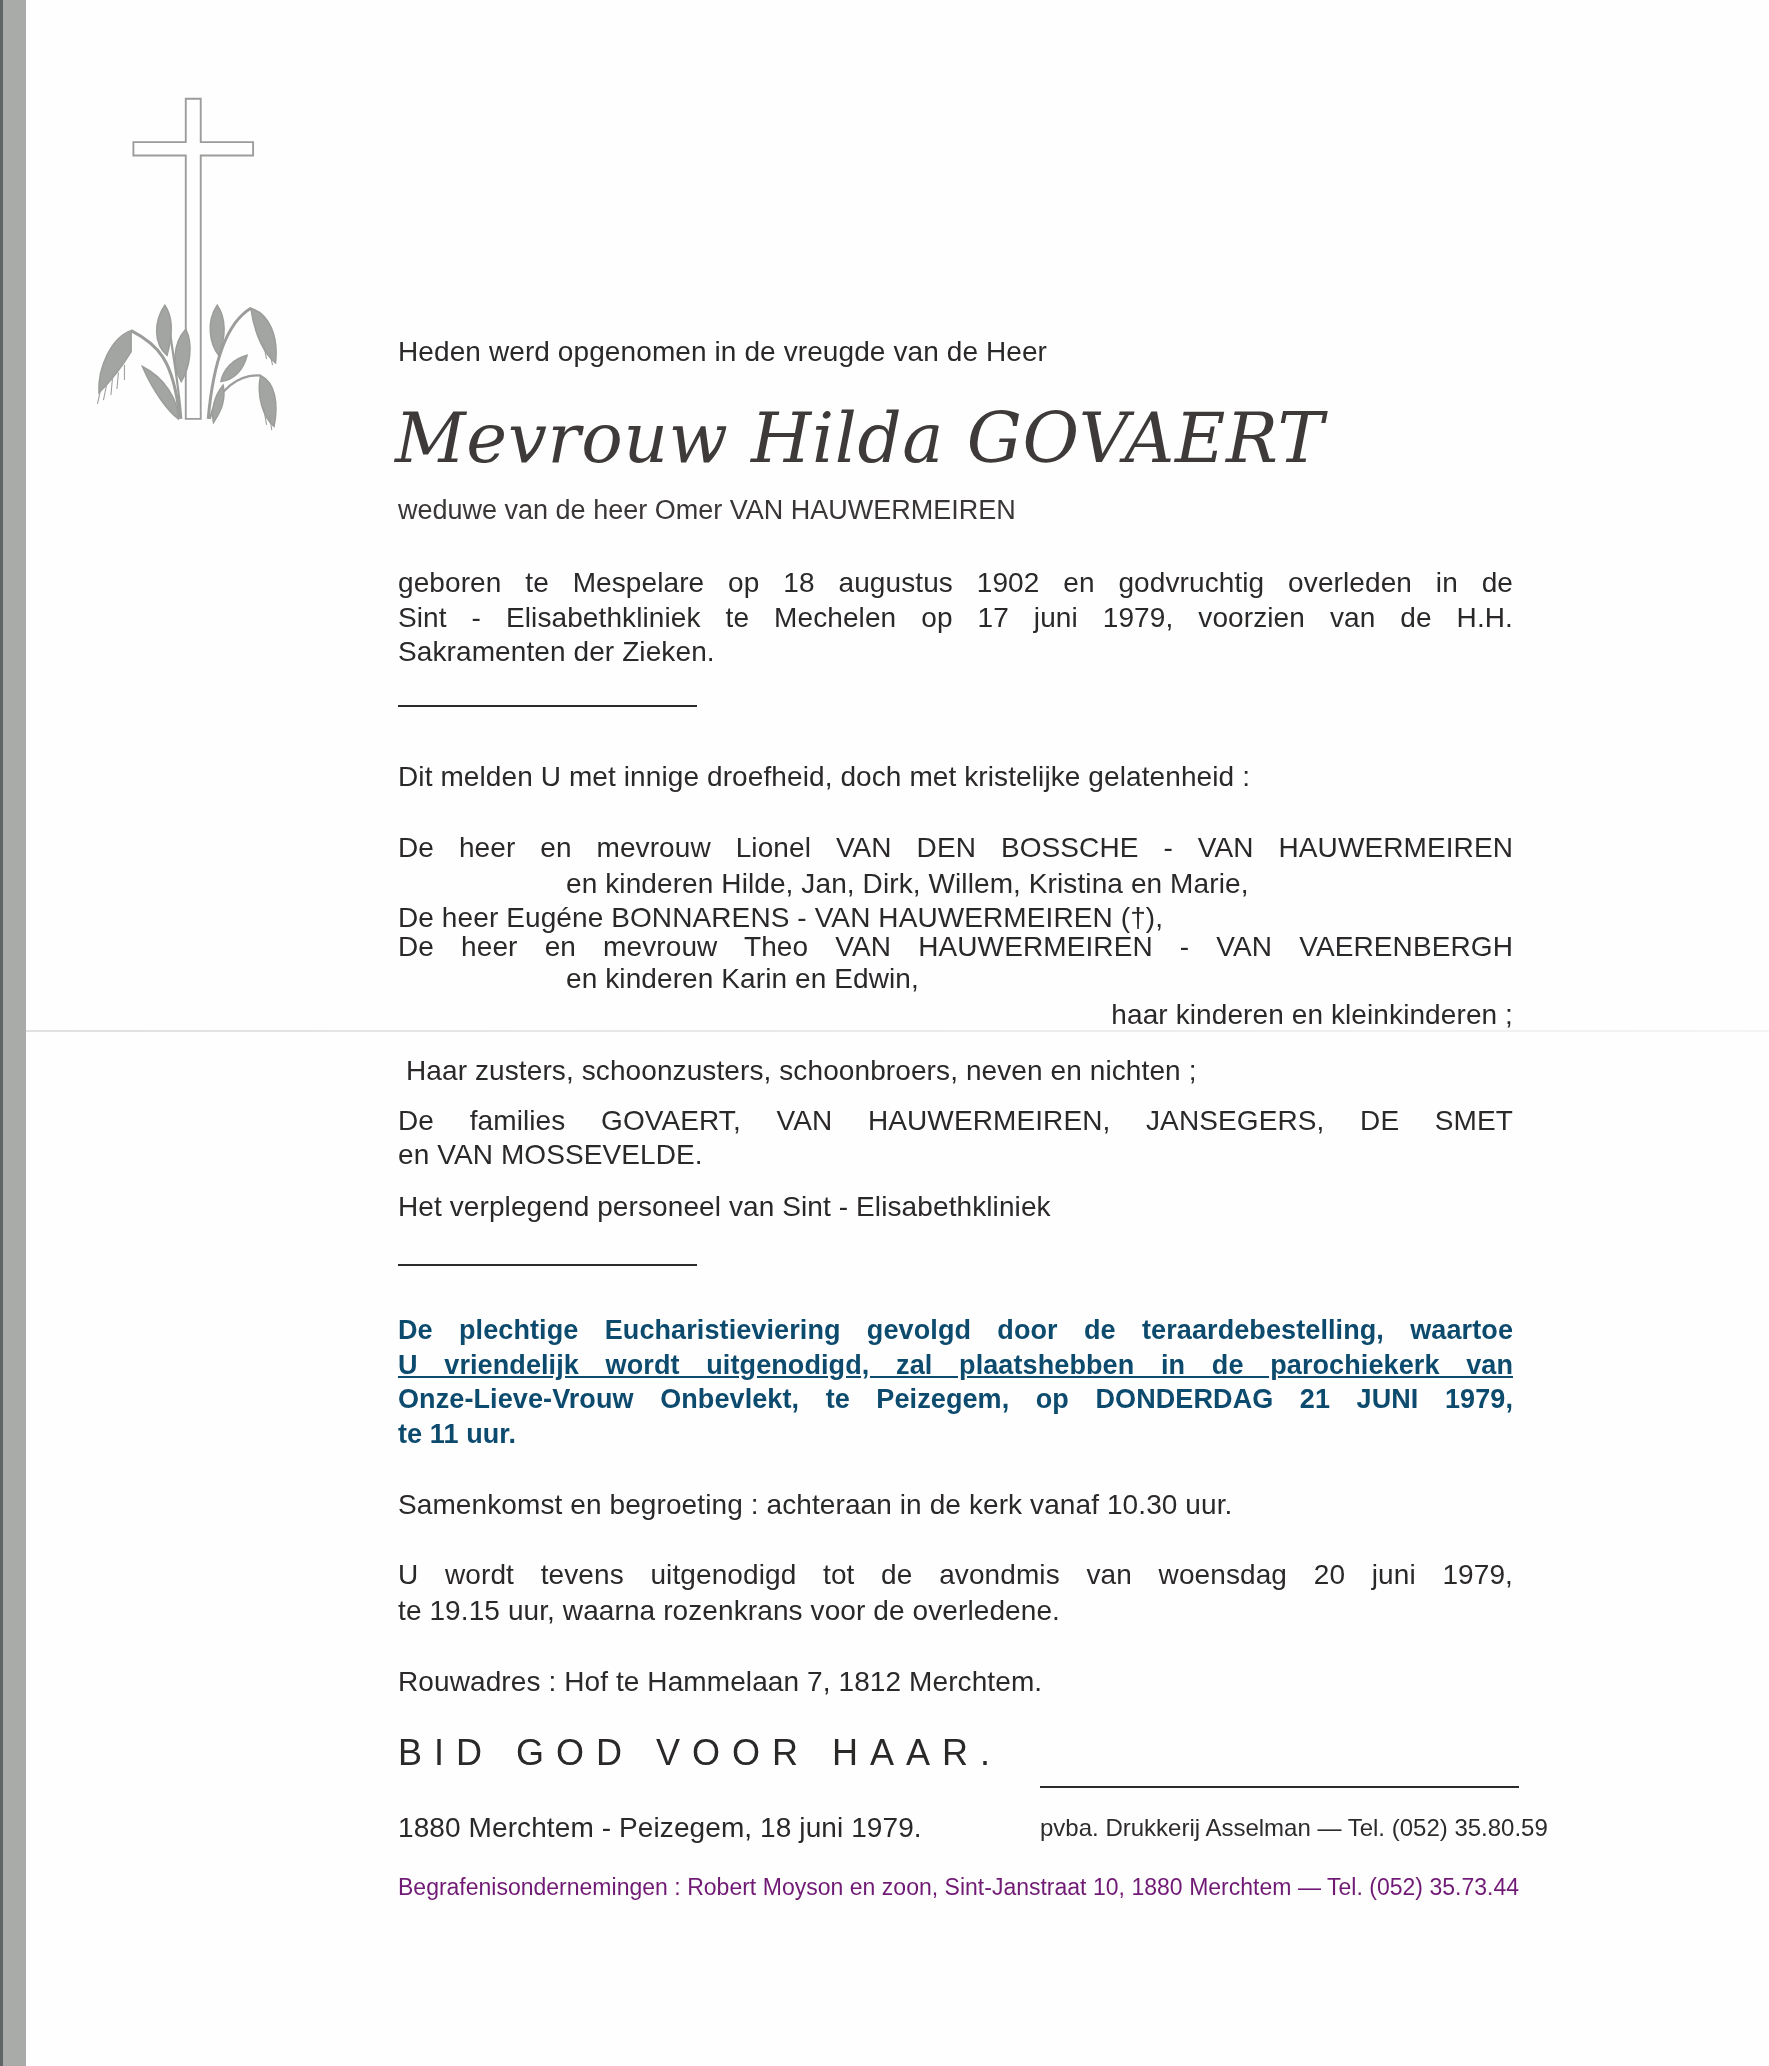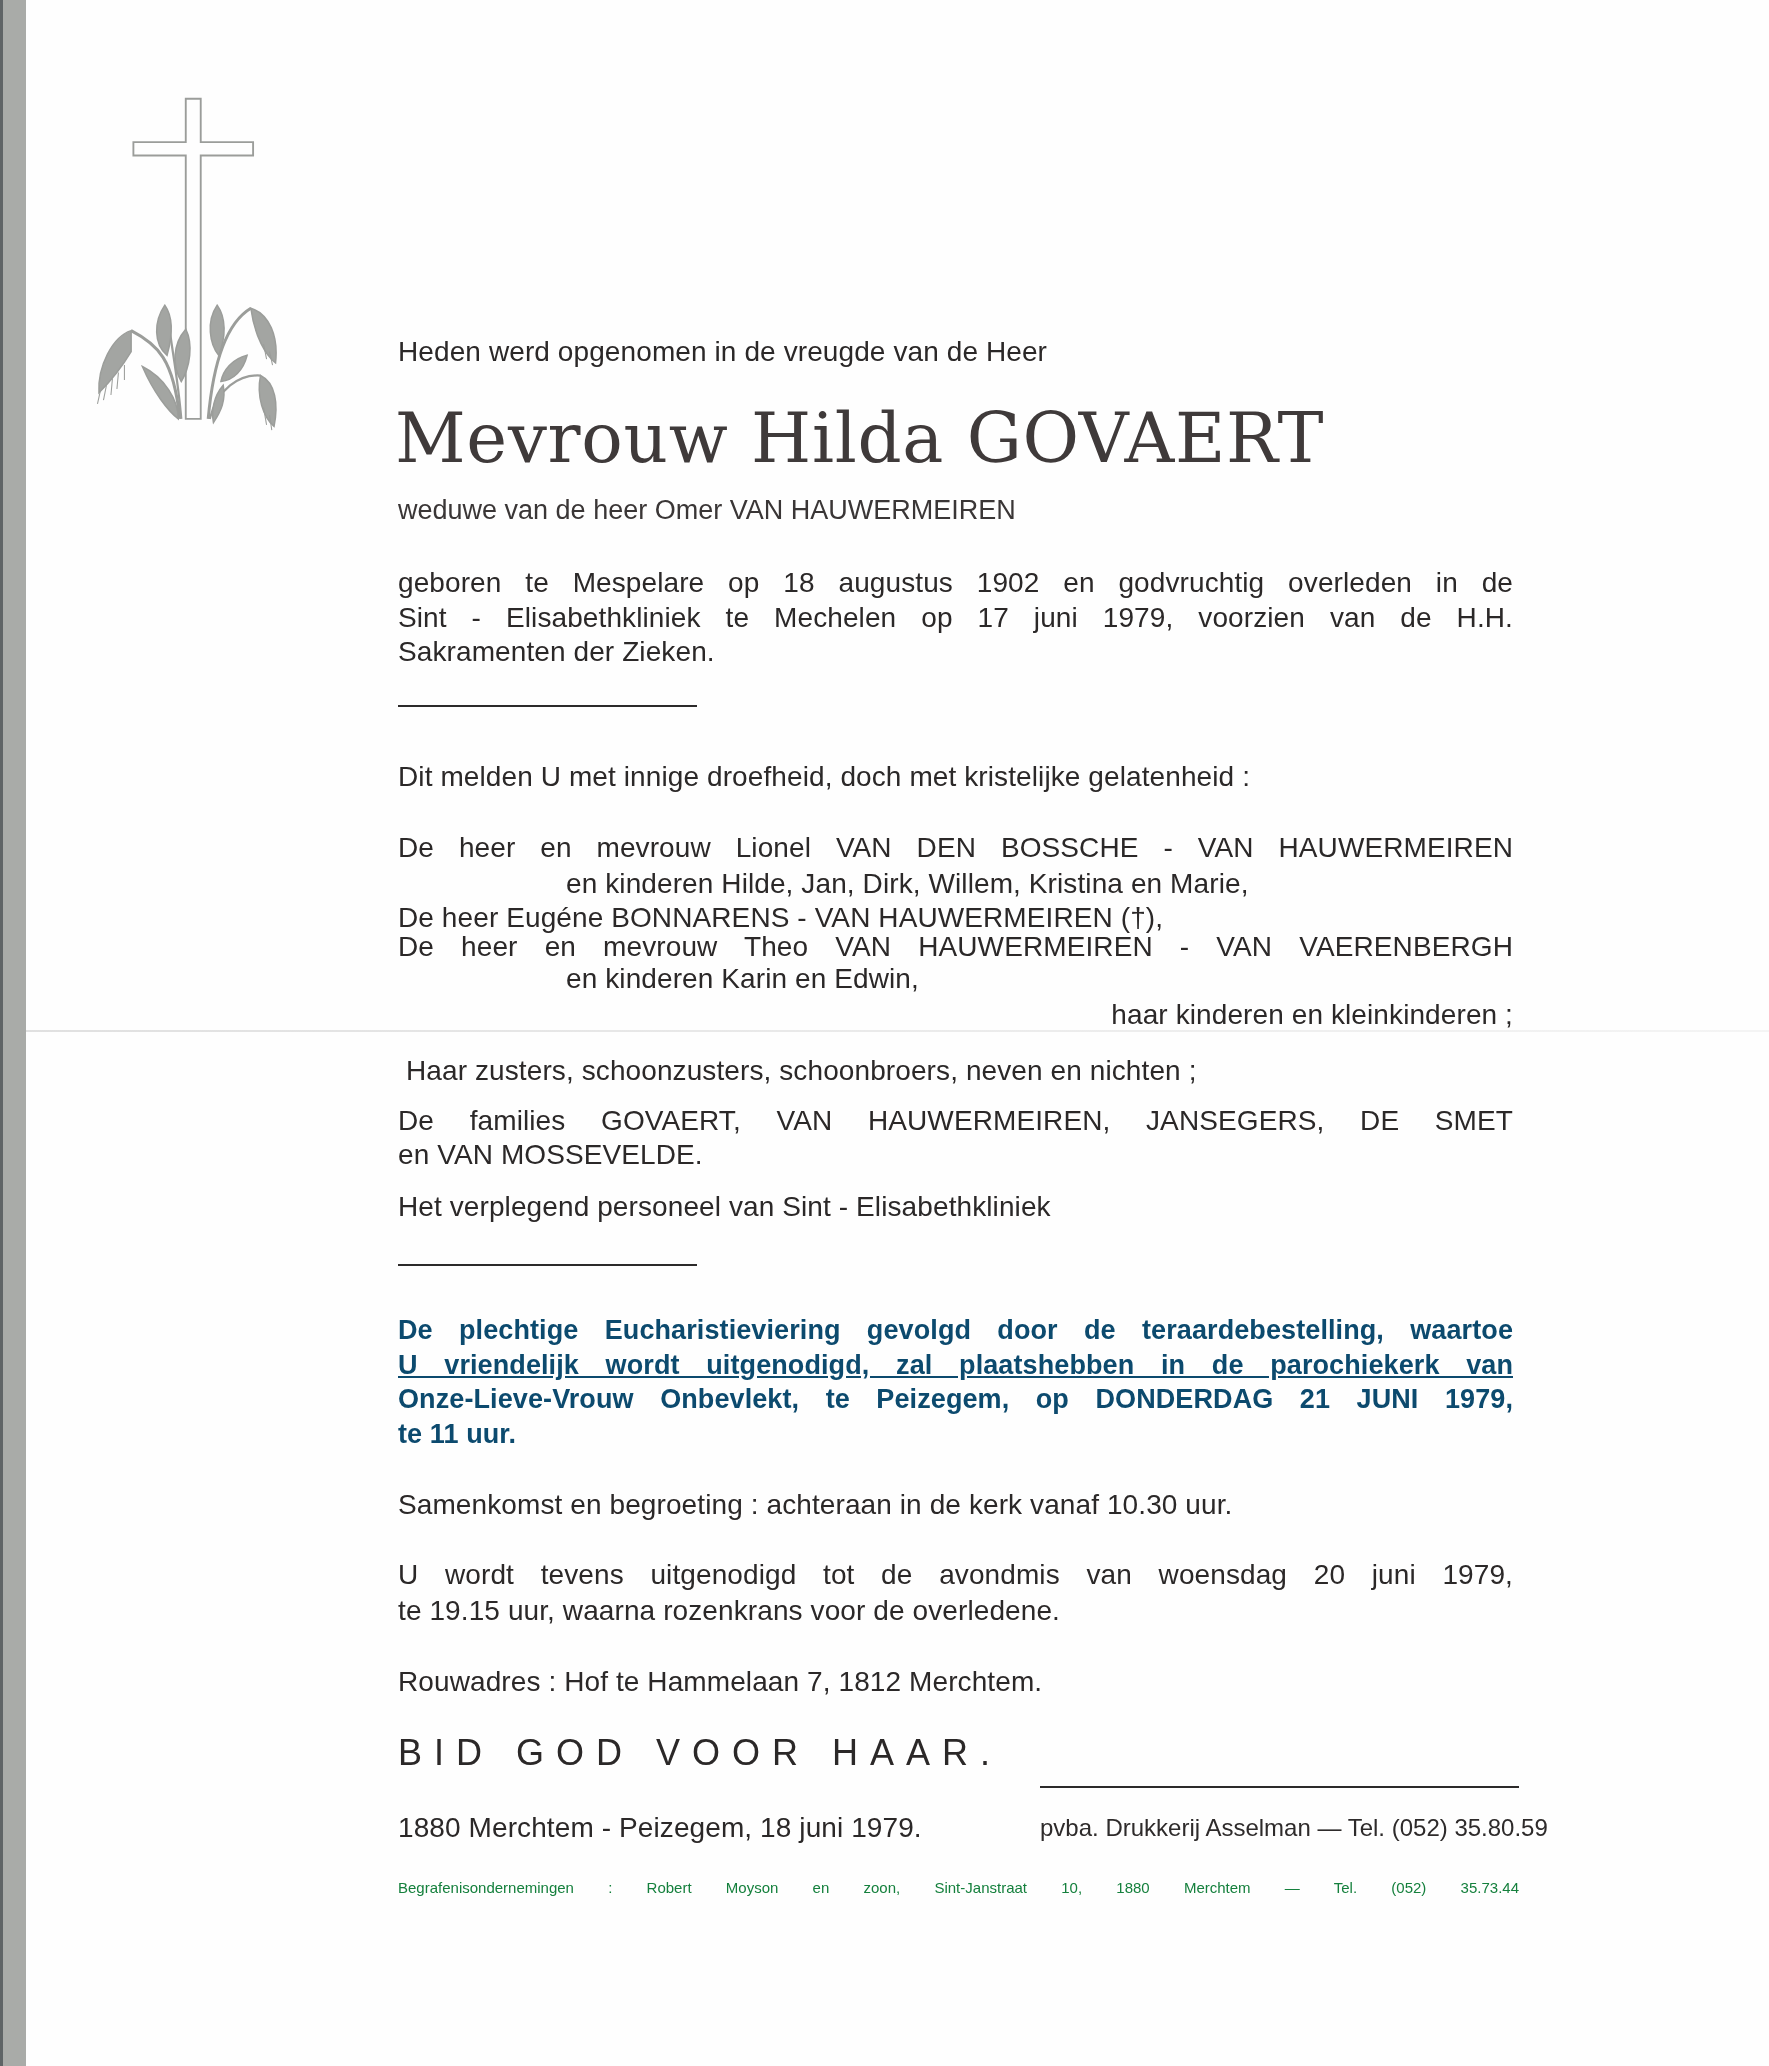--- a/index.html
+++ b/index.html
@@ -37,43 +37,44 @@
   .indent { left: 566px; }
   .right-align { left: auto; right: 257px; }
 
   .title {
     position: absolute; left: 395px; top: 397px;
     font-family: "DejaVu Serif", serif;
     font-size: 69px; line-height: 82px;
     color: #3f3a3a;
     letter-spacing: 0.7px;
     white-space: nowrap;
+    font-style: italic;
   }
   .subtitle {
     position: absolute; left: 398px; top: 494px;
     font-weight: normal; font-size: 27px; line-height: 33px;
     color: #3a3636; white-space: nowrap;
   }
   .divider { position: absolute; left: 398px; width: 299px; height: 2.2px; background: #2c2a2a; }
 
   .bold-para { font-weight: bold; font-size: 27px; color: #0c4a6e; }
   .spaced { letter-spacing: 12px; font-size: 36px; }
 
   .footer-rule { position: absolute; left: 1040px; top: 1786px; width: 479px; height: 2.2px; background:#2c2a2a; }
   .printer {
     position: absolute; left: 1040px; top: 1815px; width: 479px;
     font-size: 24px; line-height: 25.4px; 
     text-align: justify; text-align-last: justify; white-space: nowrap;
     color:#2e2b2b;
   }
   .funeral {
     position: absolute; left: 398px; top: 1875px; width: 1121px;
-    font-size: 15px; line-height: 25.4px;
+    font-size: 23px; line-height: 25.4px;
     text-align: justify; text-align-last: justify; white-space: normal;
-    color:#15803d;
+    color:#701a75;
   }
 </style>
 </head>
 <body>
 
 <div id="page">
 
   <div class="strip"></div>
   <div class="fold"></div>
 

